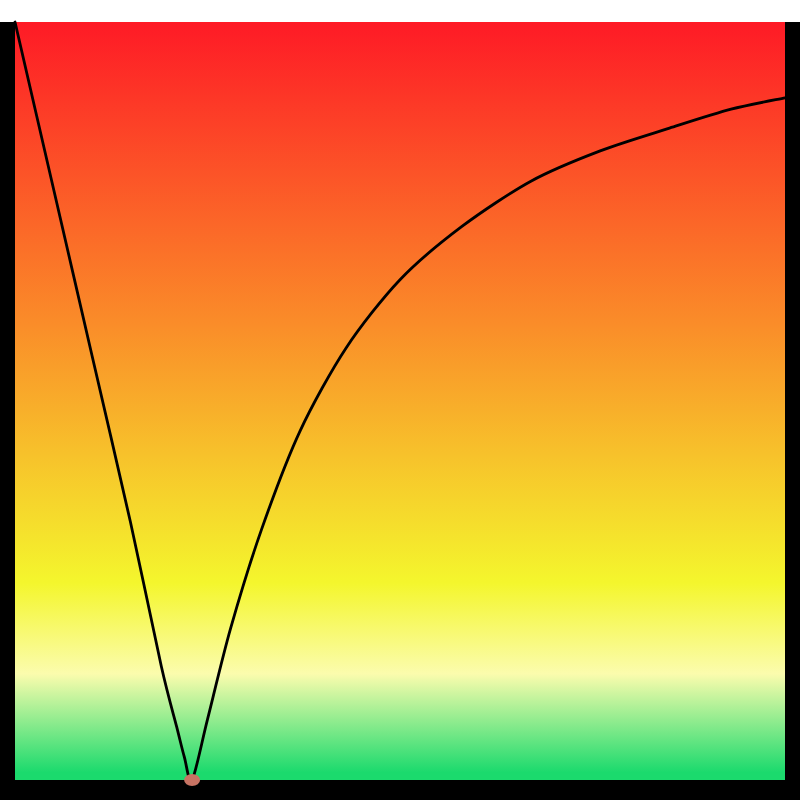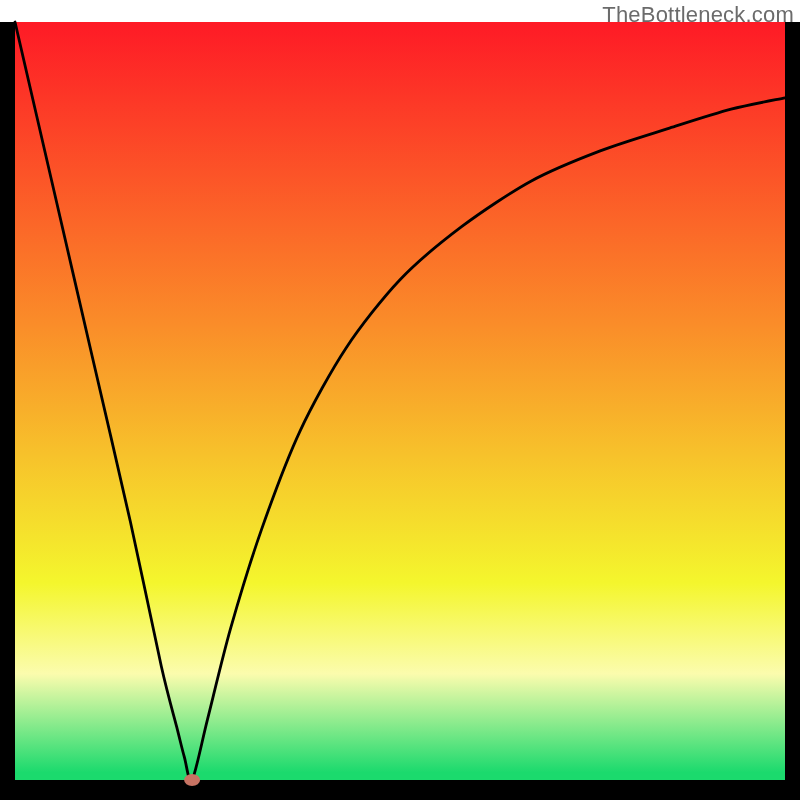--- a/index.html
+++ b/index.html
@@ -47,15 +47,14 @@
 
   <rect id="frame-bg" fill="#000000" x="0" y="22" width="800" height="778"></rect>
 
   <rect id="grad-bg" fill="url(#bg-grad)" x="15" y="22" width="770" height="758"></rect>
 
   <path id="curve" fill="none" stroke-width="2.8" stroke-linejoin="round" stroke-linecap="round" d="M 15 22 C 20.454166666666666 45.62433333333333 42.59166666666667 141.5113333333333 53.5 188.76 C 64.40833333333333 236.00866666666667 81.09166666666667 308.2713333333333 92 355.52 C 102.90833333333333 402.76866666666666 120.6825 478.25283333333334 130.5 522.28 C 140.3175 566.3071666666666 154.75500000000002 637.3064999999999 161.3 666.3 C 167.845 695.2935 173.42749999999998 714.0540000000001 176.7 726.94 C 179.9725 739.826 182.21833333333333 749.7431666666666 184.4 757.26 C 186.58166666666668 764.7768333333333 188.8275 785.3691666666666 192.1 780 C 195.3725 774.6308333333334 202.04583333333332 740.8366666666667 207.5 719.36 C 212.95416666666668 697.8833333333333 222.9641666666667 655.2458333333333 230.60000000000002 628.4 C 238.23583333333335 601.5541666666667 251.58249999999998 557.7796666666667 261.4 529.86 C 271.2175 501.94033333333334 287.9008333333333 457.092 299.9 431.32 C 311.89916666666664 405.548 331.9191666666667 369.41666666666674 346.1 347.94000000000005 C 360.28083333333336 326.46333333333337 383.6375 296.9013333333333 400 279.71999999999997 C 416.3625 262.53866666666664 443.0558333333333 240.6198333333333 461.59999999999997 226.65999999999997 C 480.14416666666665 212.70016666666663 511.265 191.91833333333327 530.9 181.17999999999995 C 550.535 170.44166666666663 580.565 158.37683333333334 600.2 150.86 C 619.835 143.3431666666667 650.9558333333333 134.02608333333333 669.5 128.12 C 688.0441666666667 122.21391666666666 714.7375000000001 113.4653333333333 731.1 109.16999999999996 C 747.4625 104.87466666666661 777.3641666666666 99.41074999999995 785 97.79999999999995" stroke="#000000"></path>
 
   <ellipse id="marker" cx="192.1" cy="780" rx="8" ry="6" fill="#c77363"></ellipse>
 </svg>
 
-<div class="watermark">TheBottleneck.com</div>
 
 </div>
 
 </body></html>

